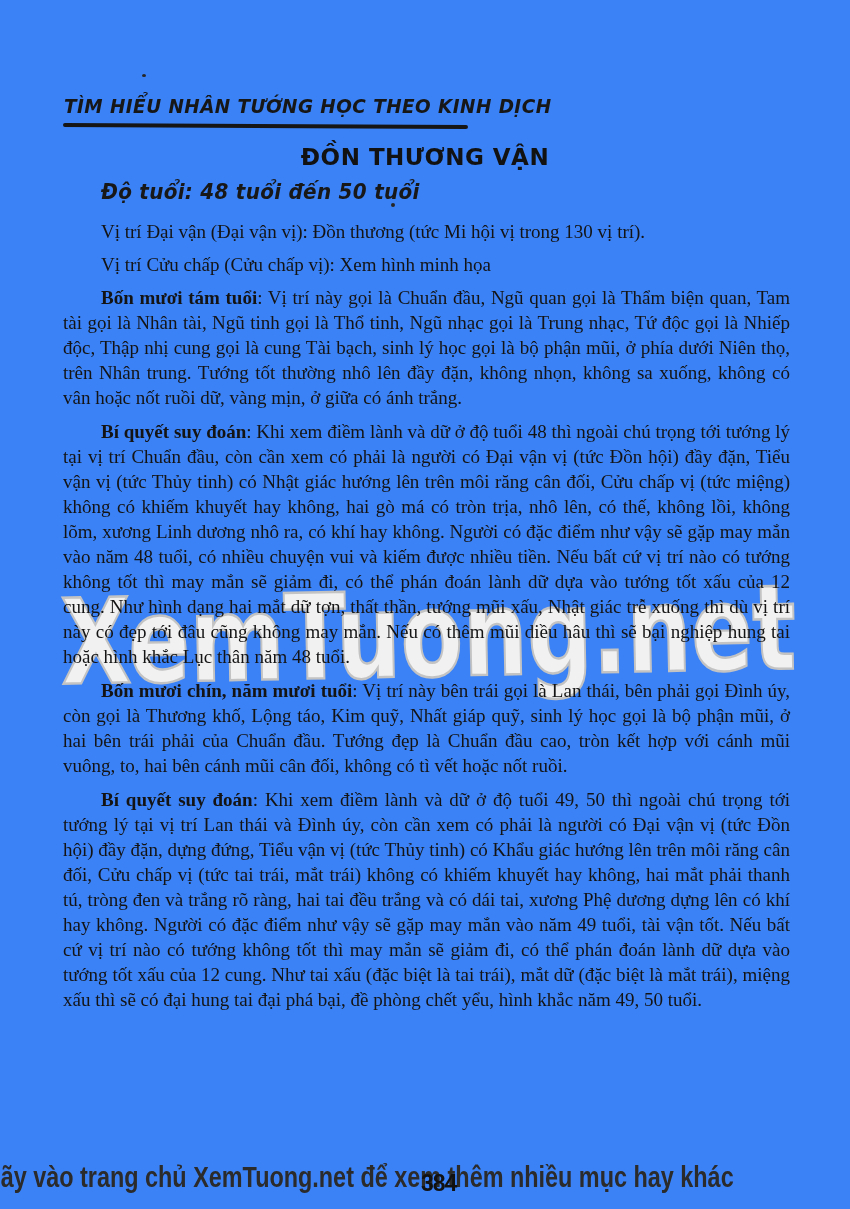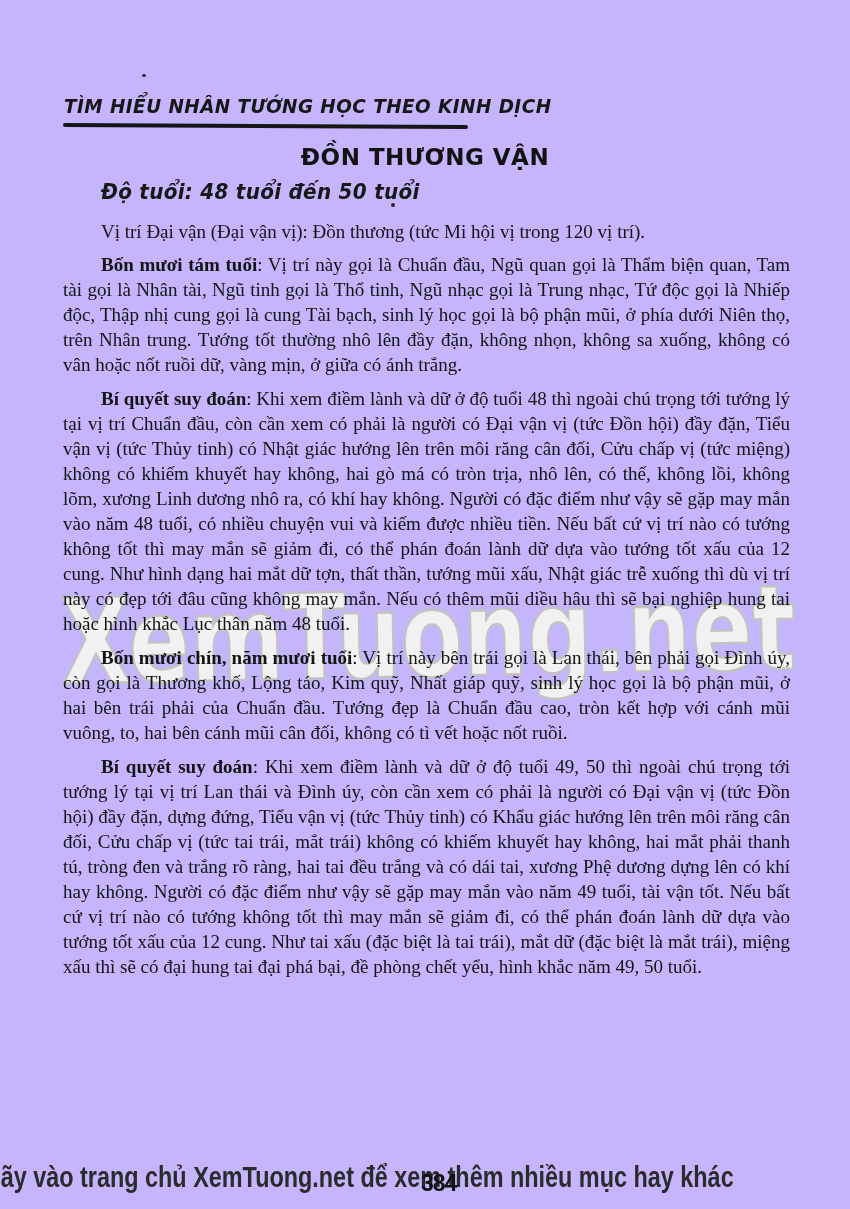--- a/index.html
+++ b/index.html
@@ -1,20 +1,20 @@
 <!DOCTYPE html>
 <html><head>
 <meta charset="utf-8">
 <style>
   html, body { margin: 0; padding: 0; }
   .page {
     position: relative;
     width: 850px;
     height: 1209px;
-    background: #c4b5fd;
+    background: #3b82f6;
     overflow: hidden;
     font-family: "Liberation Serif", serif;
     color: #151515;
   }
 
   
   .running-header {
     position: absolute;
     left: 64px;
     top: 94px;
@@ -139,21 +139,22 @@
 
   <div class="page-title">ĐỒN THƯƠNG VẬN</div>
 
   <div class="age-range">Độ tuổi: 48 tuổi đến 50 tuổi</div>
 
   <svg class="watermark-svg" width="745" height="185" viewBox="0 0 745 185">
     <text x="3" y="128" transform="rotate(-1.2 372 92)" font-family="DejaVu Sans, sans-serif" font-weight="bold" font-size="118" textLength="735" lengthAdjust="spacingAndGlyphs" fill="#f1f1f1" stroke="#c3c3c3" stroke-width="2.5">XemTuong.net</text>
   </svg>
 
   <div class="body-text">
-    <p>Vị trí Đại vận (Đại vận vị): Đồn thương (tức Mi hội vị trong 120 vị trí).</p>
+    <p>Vị trí Đại vận (Đại vận vị): Đồn thương (tức Mi hội vị trong 130 vị trí).</p>
+    <p>Vị trí Cửu chấp (Cửu chấp vị): Xem hình minh họa</p>
 
     <p class="section"><b>Bốn mươi tám tuổi</b><span>: Vị trí này gọi là Chuẩn đầu, Ngũ quan gọi là Thẩm biện quan, Tam tài gọi là Nhân tài, Ngũ tinh gọi là Thổ tinh, Ngũ nhạc gọi là Trung nhạc, Tứ độc gọi là Nhiếp độc, Thập nhị cung gọi là cung Tài bạch, sinh lý học gọi là bộ phận mũi, ở phía dưới Niên thọ, trên Nhân trung. Tướng tốt thường nhô lên đầy đặn, không nhọn, không sa xuống, không có vân hoặc nốt ruồi dữ, vàng mịn, ở giữa có ánh trắng.</span></p>
 
     <p class="section"><b>Bí quyết suy đoán</b><span>: Khi xem điềm lành và dữ ở độ tuổi 48 thì ngoài chú trọng tới tướng lý tại vị trí Chuẩn đầu, còn cần xem có phải là người có Đại vận vị (tức Đồn hội) đầy đặn, Tiểu vận vị (tức Thủy tinh) có Nhật giác hướng lên trên môi răng cân đối, Cửu chấp vị (tức miệng) không có khiếm khuyết hay không, hai gò má có tròn trịa, nhô lên, có thế, không lồi, không lõm, xương Linh dương nhô ra, có khí hay không. Người có đặc điểm như vậy sẽ gặp may mắn vào năm 48 tuổi, có nhiều chuyện vui và kiếm được nhiều tiền. Nếu bất cứ vị trí nào có tướng không tốt thì may mắn sẽ giảm đi, có thể phán đoán lành dữ dựa vào tướng tốt xấu của 12 cung. Như hình dạng hai mắt dữ tợn, thất thần, tướng mũi xấu, Nhật giác trễ xuống thì dù vị trí này có đẹp tới đâu cũng không may mắn. Nếu có thêm mũi diều hâu thì sẽ bại nghiệp hung tai hoặc hình khắc Lục thân năm 48 tuổi.</span></p>
 
     <p class="section"><b>Bốn mươi chín, năm mươi tuổi</b><span>: Vị trí này bên trái gọi là Lan thái, bên phải gọi Đình úy, còn gọi là Thương khố, Lộng táo, Kim quỹ, Nhất giáp quỹ, sinh lý học gọi là bộ phận mũi, ở hai bên trái phải của Chuẩn đầu. Tướng đẹp là Chuẩn đầu cao, tròn kết hợp với cánh mũi vuông, to, hai bên cánh mũi cân đối, không có tì vết hoặc nốt ruồi.</span></p>
 
     <p class="section"><b>Bí quyết suy đoán</b><span>: Khi xem điềm lành và dữ ở độ tuổi 49, 50 thì ngoài chú trọng tới tướng lý tại vị trí Lan thái và Đình úy, còn cần xem có phải là người có Đại vận vị (tức Đồn hội) đầy đặn, dựng đứng, Tiểu vận vị (tức Thủy tinh) có Khẩu giác hướng lên trên môi răng cân đối, Cửu chấp vị (tức tai trái, mắt trái) không có khiếm khuyết hay không, hai mắt phải thanh tú, tròng đen và trắng rõ ràng, hai tai đều trắng và có dái tai, xương Phệ dương dựng lên có khí hay không. Người có đặc điểm như vậy sẽ gặp may mắn vào năm 49 tuổi, tài vận tốt. Nếu bất cứ vị trí nào có tướng không tốt thì may mắn sẽ giảm đi, có thể phán đoán lành dữ dựa vào tướng tốt xấu của 12 cung. Như tai xấu (đặc biệt là tai trái), mắt dữ (đặc biệt là mắt trái), miệng xấu thì sẽ có đại hung tai đại phá bại, đề phòng chết yểu, hình khắc năm 49, 50 tuổi.</span></p>
   </div>
 

